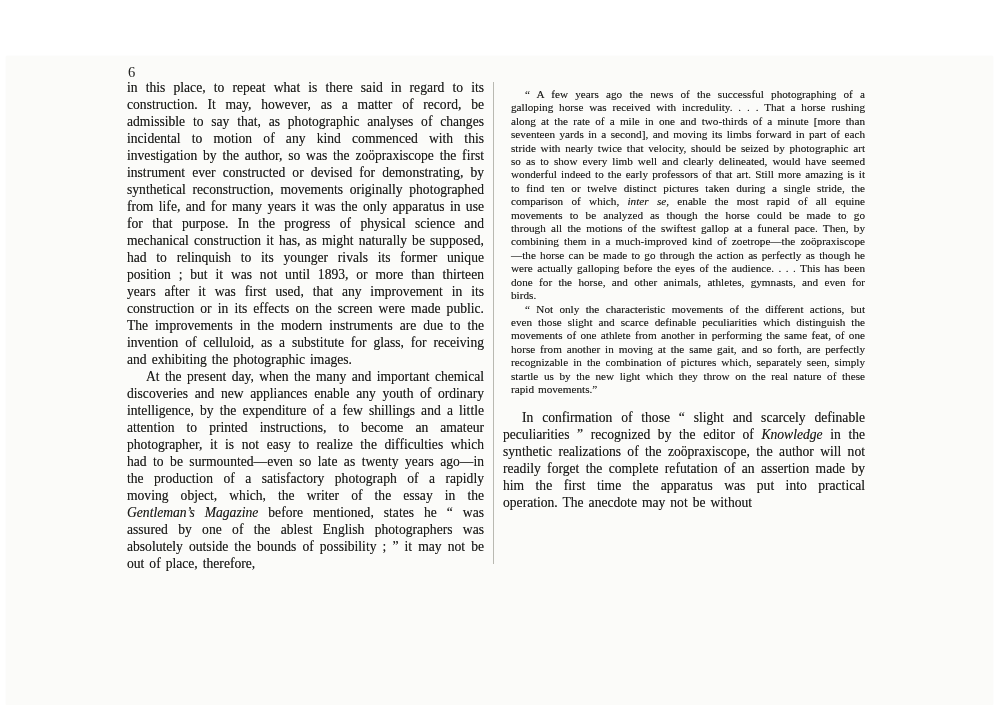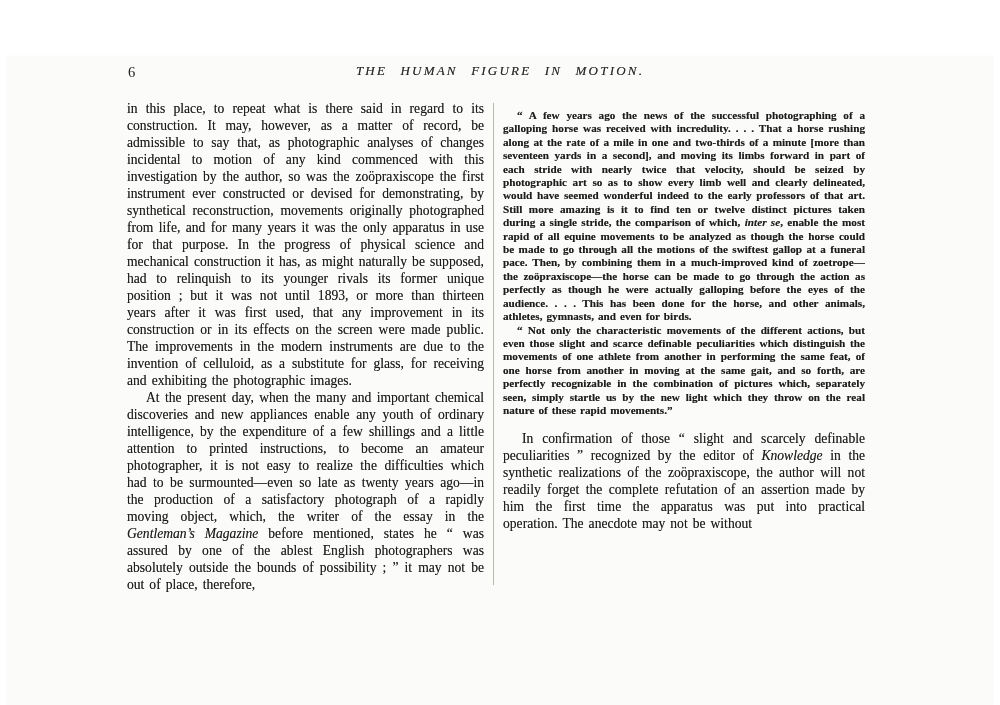--- a/index.html
+++ b/index.html
@@ -40,21 +40,21 @@
     text-align: center;
     font-style: italic;
     font-size: 13px;
     letter-spacing: 2.2px;
     word-spacing: 8px;
     color: #2b2b28;
     text-shadow: 0 0 0.5px rgba(30,30,28,0.55);
   }
   .text-columns {
     position: absolute;
-    left: 127px; top: 100px;
+    left: 127px; top: 79px;
     width: 748px;
     display: flex;
     align-items: stretch;
   }
   .col-left  { width: 357px; }
   .col-right { width: 362px; }
   .column-divider {
     width: 1px;
     background: #b9b9b2;
     margin: 3px 9px 8px 9px;
@@ -63,22 +63,21 @@
     margin: 0;
     font-size: 13.6px;
     line-height: 17px;
     text-align: justify;
     color: #1d1d1b;
     word-spacing: 1.6px;
     text-shadow: 0 0 0.4px rgba(25,25,23,0.55);
   }
   p.indent { text-indent: 19px; }
   .block-quote {
-    margin: 9px 0 13px 0;
-    font-weight: bold;
+    margin: 9px 0 13px 8px;
   }
   .block-quote p {
     margin: 0;
     font-size: 11.2px;
     line-height: 13.4px;
     text-align: justify;
     text-indent: 14px;
     color: #1d1d1b;
     word-spacing: 1.2px;
     text-shadow: 0 0 0.35px rgba(25,25,23,0.5);
@@ -87,21 +86,20 @@
 </style>
 </head>
 <body>
 
 <div class="scan-canvas">
 
   <div class="book-page"></div>
 
   <div class="page-header">
     <span class="page-number">6</span>
-    <div class="running-title">THE HUMAN FIGURE IN MOTION.</div>
   </div>
 
   <div class="text-columns">
 
     <div class="col-left">
       <p class="main"><span>in this place, to repeat what is there said in regard to its construction.  It may, however, as a matter of record, be admissible to say that, as photographic analyses of changes incidental to motion of any kind commenced with this investigation by the author, so was the zoöpraxiscope the first instrument ever constructed or devised for demonstrating, by synthetical reconstruction, movements originally photographed from life, and for many years it was the only apparatus in use for that purpose.  In the progress of physical science and mechanical construction it has, as might naturally be supposed, had to relinquish to its younger rivals its former unique position ; but it was not until 1893, or more than thirteen years after it was first used, that any improvement in its construction or in its effects on the screen were made public.  The improvements in the modern instruments are due to the invention of celluloid, as a substitute for glass, for receiving and exhibiting the photographic images.</span></p>
       <p class="main indent"><span>At the present day, when the many and important chemical discoveries and new appliances enable any youth of ordinary intelligence, by the expenditure of a few shillings and a little attention to printed instructions, to become an amateur photographer, it is not easy to realize the difficulties which had to be surmounted—even so late as twenty years ago—in the production of a satisfactory photograph of a rapidly moving object, which, the writer of the essay in the </span><span class="it">Gentleman’s Magazine</span><span> before mentioned, states he “ was assured by one of the ablest English photographers was absolutely outside the bounds of possibility ; ”  it may not be out of place, therefore,</span></p>
     </div>
 
     <div class="column-divider"></div>

